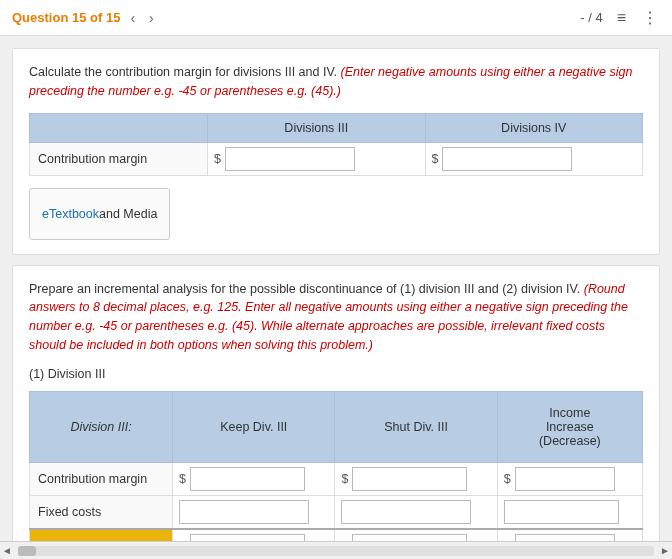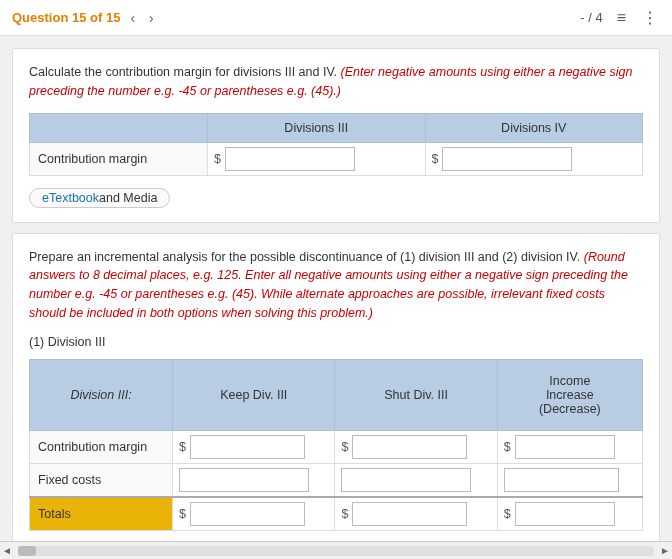--- a/index.html
+++ b/index.html
@@ -124,22 +124,22 @@
       padding: 3px 5px;
       font-size: 12.5px;
       width: 130px;
       height: 24px;
       outline: none;
     }
     .etextbook-btn {
       display: inline-flex;
       align-items: center;
       border: 1px solid #ccc;
-      border-radius: 12px;
-      padding: 2px 12px;
+      border-radius: 3px;
+      padding: 18px 12px;
       font-size: 12.5px;
       background: #fafafa;
       cursor: pointer;
       gap: 0;
     }
     .etextbook-btn .blue-text { color: #1a6faf; }
     .section-label {
       font-size: 12.5px;
       margin-bottom: 10px;
     }

